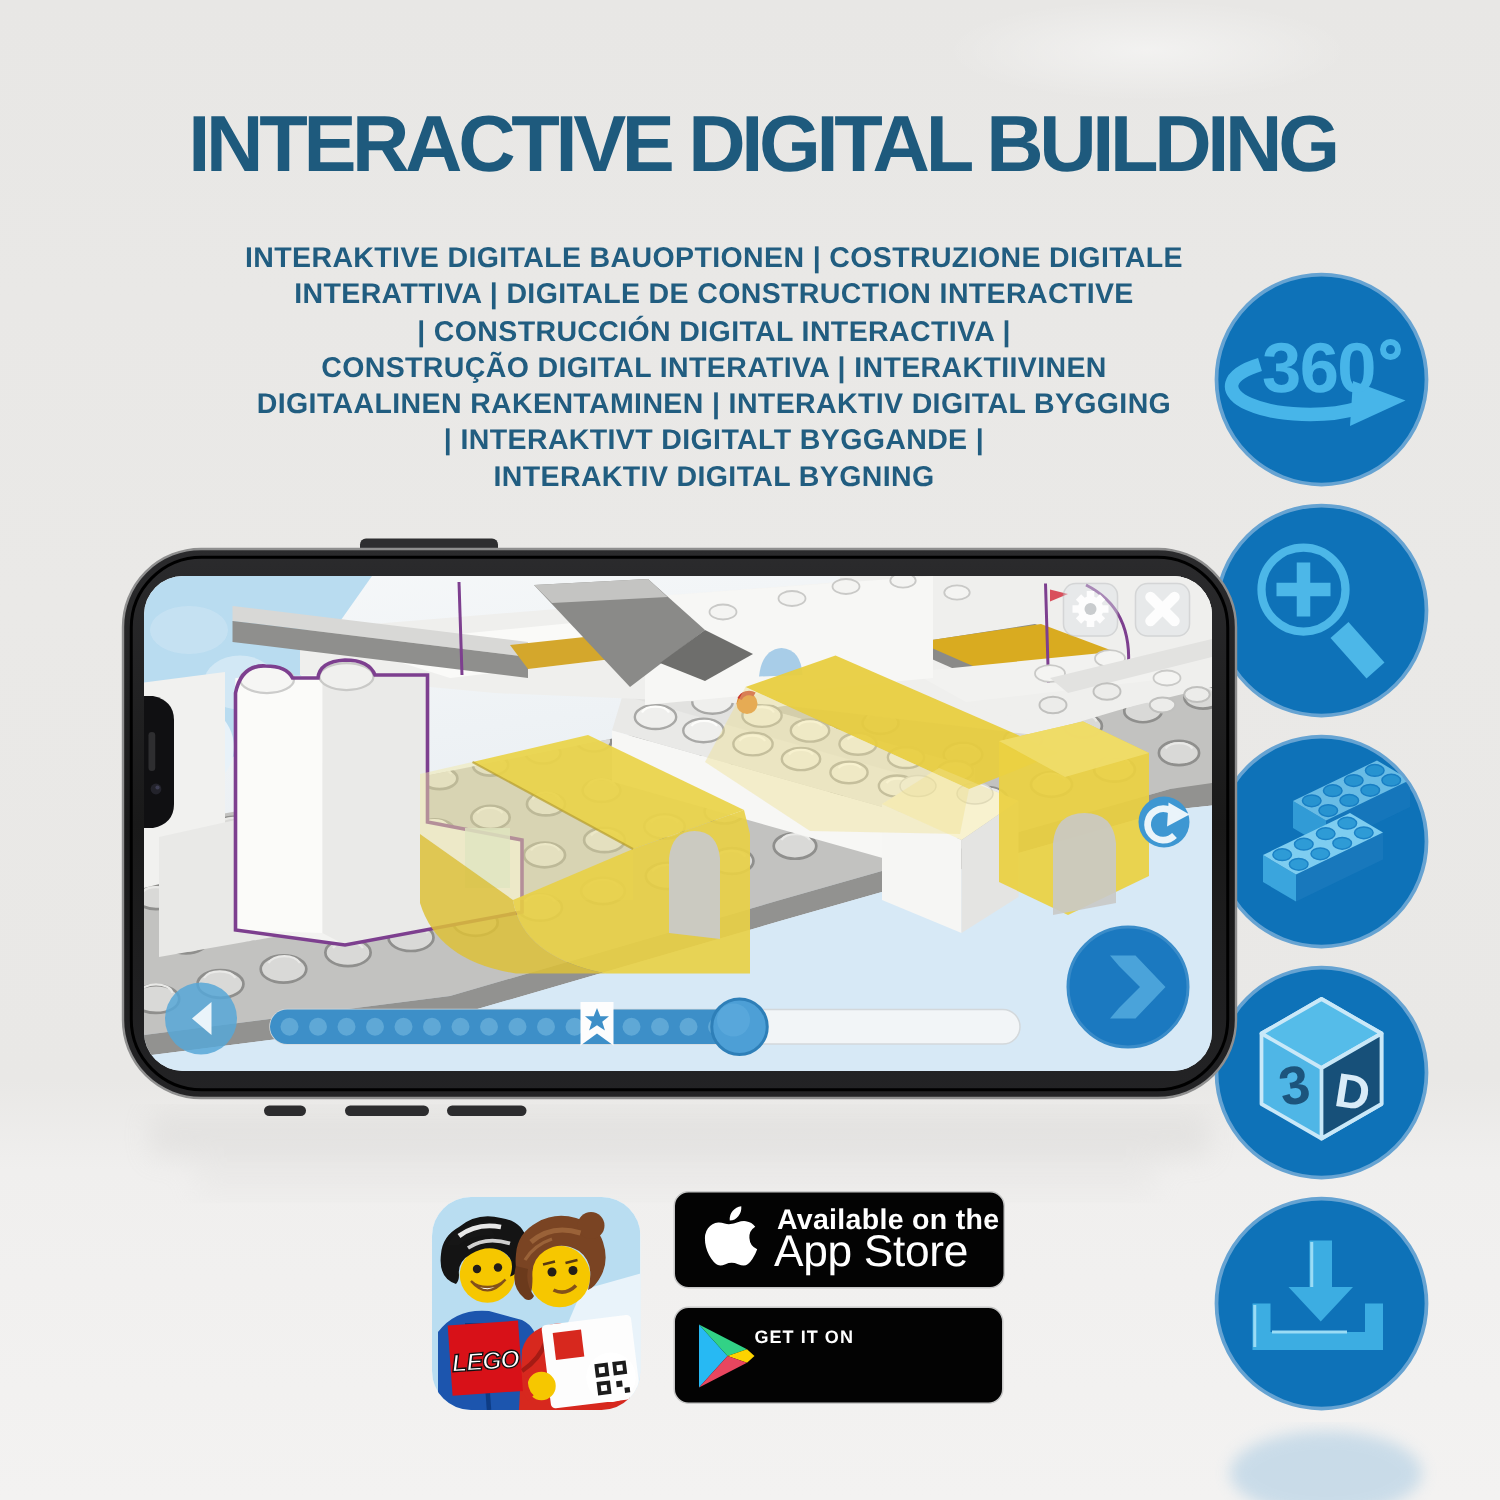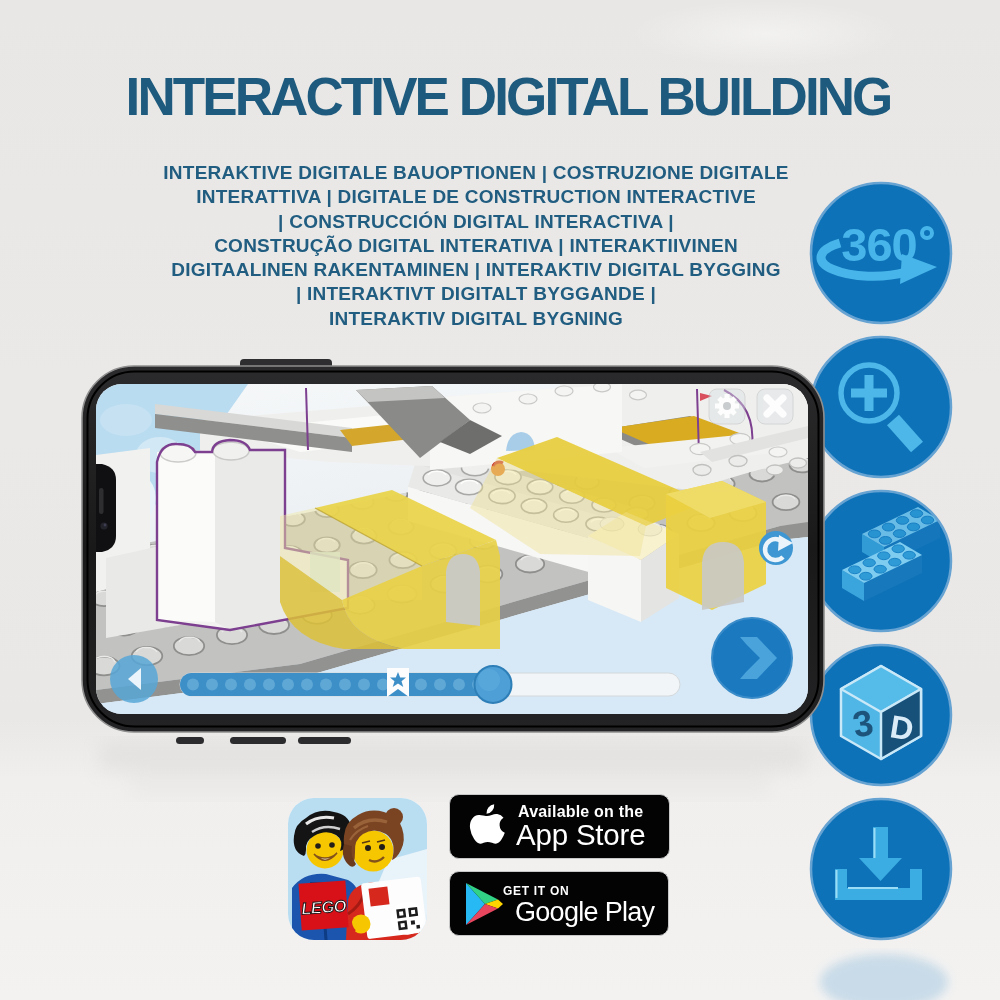--- a/index.html
+++ b/index.html
@@ -7,21 +7,21 @@
  background:
   radial-gradient(closest-side at 130px 0px, rgba(143,141,138,.45), rgba(143,141,138,0)) 0 0/760px 330px no-repeat,
   radial-gradient(closest-side at 85% 8%, rgba(255,255,255,.45), rgba(255,255,255,0)) 0 0/900px 420px no-repeat,
   linear-gradient(180deg,#e8e7e5 0%,#eae9e7 40%,#e9e8e6 72%,#f0efee 78%,#f3f2f1 100%);}
 .ttl{position:absolute;left:8px;top:66px;width:1000px;text-align:center;color:#1e5a7d;
  font-weight:bold;font-size:53px;letter-spacing:-2.9px;white-space:nowrap;}
 .sub{position:absolute;left:-24px;top:161px;width:1000px;text-align:center;color:#215d80;
  font-weight:bold;font-size:19px;line-height:24.3px;letter-spacing:0.25px;}
 svg{position:absolute;left:0;top:0;}
 .badge{position:absolute;background:#030303;border:1px solid #c8c8c8;border-radius:10px;box-sizing:border-box;}
-.bt1{position:absolute;color:#fff;font-size:16px;font-weight:bold;letter-spacing:.2px;}
+.bt1{position:absolute;color:#fff;font-size:19px;font-weight:bold;letter-spacing:.2px;}
 .bt2{position:absolute;color:#fff;font-size:29.5px;letter-spacing:-0.2px;white-space:nowrap;}
 .gp2{position:absolute;color:#fff;font-size:27px;letter-spacing:-0.7px;white-space:nowrap;}
 .gp1{position:absolute;color:#fff;font-size:12px;letter-spacing:0.7px;font-weight:bold;}
 </style></head><body>
 <div id="page">
 
 <svg width="1000" height="1000" viewBox="0 0 1000 1000">
 <defs>
  <linearGradient id="scr" x1="0" y1="0" x2="0.3" y2="1">
    <stop offset="0" stop-color="#f6f8f9"></stop>
@@ -662,16 +662,15 @@
 </div>
 
 <div class="badge" style="left:449px;top:871px;width:220px;height:65px;">
  <svg width="40" height="46" viewBox="0 0 40 46" style="left:15px;top:10px;">
   <polygon points="1,1 1,43 20,22" fill="#27b9f3"></polygon>
   <polygon points="1,1 33,17.5 20,22" fill="#32d286"></polygon>
   <polygon points="20,22 33,17.5 38,22 33,26.5" fill="#fdd300"></polygon>
   <polygon points="1,43 33,26.5 20,22" fill="#e8465f"></polygon>
  </svg>
  <div class="gp1" style="left:53px;top:12px;">GET IT ON</div>
- <div class="gp2" style="left:65px;top:25px;">Google Play</div>
 </div>
 
 </div>
 
 </body></html>

